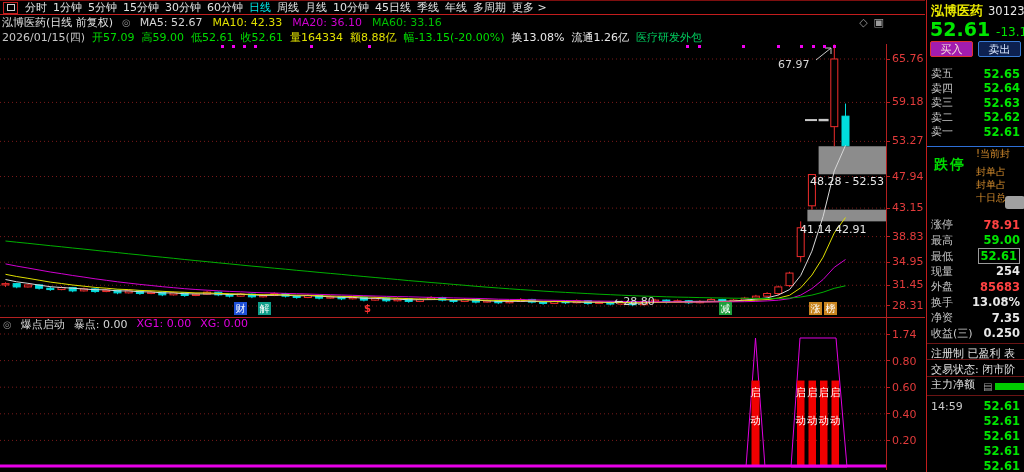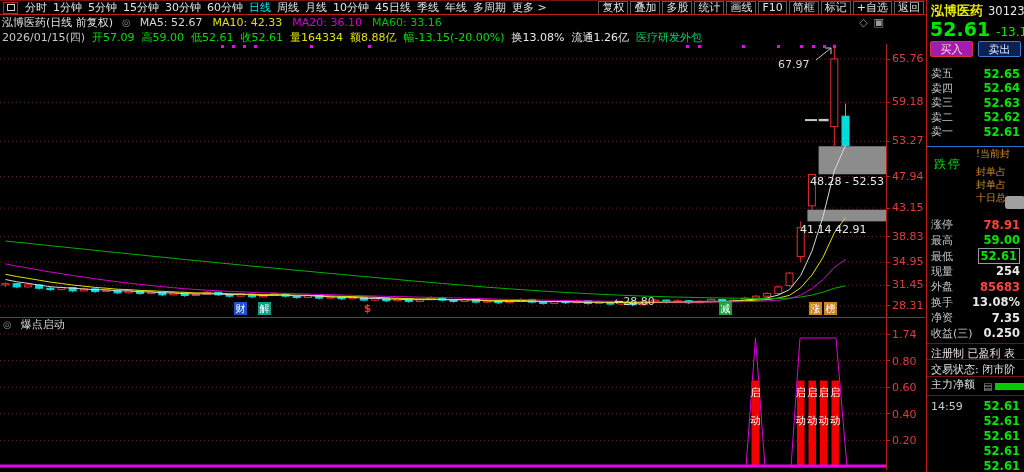--- a/index.html
+++ b/index.html
@@ -40,21 +40,21 @@
   .bigprice{font-size:19px;font-weight:bold;color:#00e600;}
   .delta{font-size:12px;color:#00e600;}
   .btnrow{position:absolute;left:3px;top:41px;display:flex;gap:5px;}
   .btn{width:43px;height:16px;line-height:15px;text-align:center;font-size:11px;border-radius:2px;box-sizing:border-box;}
   .btn-buy{border:1px solid #e03030;background:#a21caf;color:#f5dada;}
   .btn-sell{border:1px solid #3a7bd5;background:#0d2150;color:#dbe8ff;}
   .prow{position:absolute;left:4px;width:89px;display:flex;justify-content:space-between;align-items:center;white-space:nowrap;}
   .plbl{color:#c8c8c8;}
   .pval{font-weight:bold;font-size:11.5px;}
   .bluehr{position:absolute;left:0;top:146px;width:97px;height:1px;background:#2e6fd6;}
-  .limitlbl{position:absolute;left:7px;top:156px;color:#00dd00;font-weight:normal;font-size:12px;letter-spacing:2px;}
+  .limitlbl{position:absolute;left:7px;top:156px;color:#00dd00;font-weight:bold;font-size:14px;letter-spacing:2px;}
   .lnote{position:absolute;left:49px;color:#d98f2e;font-size:10px;white-space:nowrap;}
   .pill{position:absolute;left:78px;top:196px;width:20px;height:13px;background:#a0a0a0;border-radius:3px;}
   .psep{position:absolute;left:0;width:97px;height:1px;background:#6a1414;}
   .pnote{position:absolute;left:4px;color:#e0e0e0;white-space:nowrap;}
   .mfrow{position:absolute;left:4px;top:377px;display:flex;gap:8px;align-items:flex-end;white-space:nowrap;color:#e0e0e0;}
   .mficon{color:#9a9a9a;font-size:10px;}
   .mfbar{position:absolute;left:68px;top:383px;width:29px;height:7px;background:#00cc00;}
   .gray{color:#d8d8d8;}
 </style>
 </head>
@@ -75,32 +75,20 @@
         <span class="mi">60分钟</span>
         <span class="mi active">日线</span>
         <span class="mi">周线</span>
         <span class="mi">月线</span>
         <span class="mi">10分钟</span>
         <span class="mi">45日线</span>
         <span class="mi">季线</span>
         <span class="mi">年线</span>
         <span class="mi">多周期</span>
         <span class="mi">更多 &gt;</span>
-      </div>
-    <div class="mright" id="menu-right">
-        <span class="mb">复权</span>
-        <span class="mb">叠加</span>
-        <span class="mb">多股</span>
-        <span class="mb">统计</span>
-        <span class="mb">画线</span>
-        <span class="mb">F10</span>
-        <span class="mb">简框</span>
-        <span class="mb">标记</span>
-        <span class="mb">+自选</span>
-        <span class="mb">返回</span>
       </div>
   </div>
 
   <div class="row1">
     <span style="color:#e2e2e2;">泓博医药(日线 前复权)</span>
     <span class="ddicon">◎</span>
     <span id="ma-list" style="display:flex;gap:10px;align-items:flex-end;">
         <span style="color: rgb(216, 216, 216);">MA5: 52.67</span>
         <span style="color: rgb(224, 224, 0);">MA10: 42.33</span>
         <span style="color: rgb(208, 0, 208);">MA20: 36.10</span>
@@ -344,20 +332,25 @@
       <div class="marker" style="left: 809px; background: rgb(200, 132, 30);">涨</div>
       <div class="marker" style="left: 824px; background: rgb(200, 132, 30);">榜</div>
     </div>
   <div class="sep-chart"></div>
   <div class="vaxis"></div>
   <div class="vpanel"></div>
 
   <div class="indhdr">
     <span class="ddicon">◎</span>
     <span class="gray">爆点启动</span>
+    <span id="ind-items" style="display:flex;gap:9px;">
+        <span style="color: rgb(216, 216, 216);">暴点: 0.00</span>
+        <span style="color: rgb(224, 0, 224);">XG1: 0.00</span>
+        <span style="color: rgb(224, 0, 224);">XG: 0.00</span>
+      </span>
   </div>
 
   <svg id="sub-chart" width="886" height="140">
       <line x1="0" y1="4" x2="886" y2="4" stroke="#7a1a1a" stroke-dasharray="1 3"></line>
       <line x1="0" y1="30.599999999999994" x2="886" y2="30.599999999999994" stroke="#7a1a1a" stroke-dasharray="1 3"></line>
       <line x1="0" y1="57.2" x2="886" y2="57.2" stroke="#7a1a1a" stroke-dasharray="1 3"></line>
       <line x1="0" y1="83.80000000000001" x2="886" y2="83.80000000000001" stroke="#7a1a1a" stroke-dasharray="1 3"></line>
       <line x1="0" y1="110.4" x2="886" y2="110.4" stroke="#7a1a1a" stroke-dasharray="1 3"></line>
       <polyline points="746,137 755.5,7.990000000000009 765,137" fill="none" stroke="#e000e0" stroke-width="1"></polyline>
       <polygon points="791,137 800,7.990000000000009 836,7.990000000000009 847,137" fill="none" stroke="#e000e0" stroke-width="1"></polygon>

